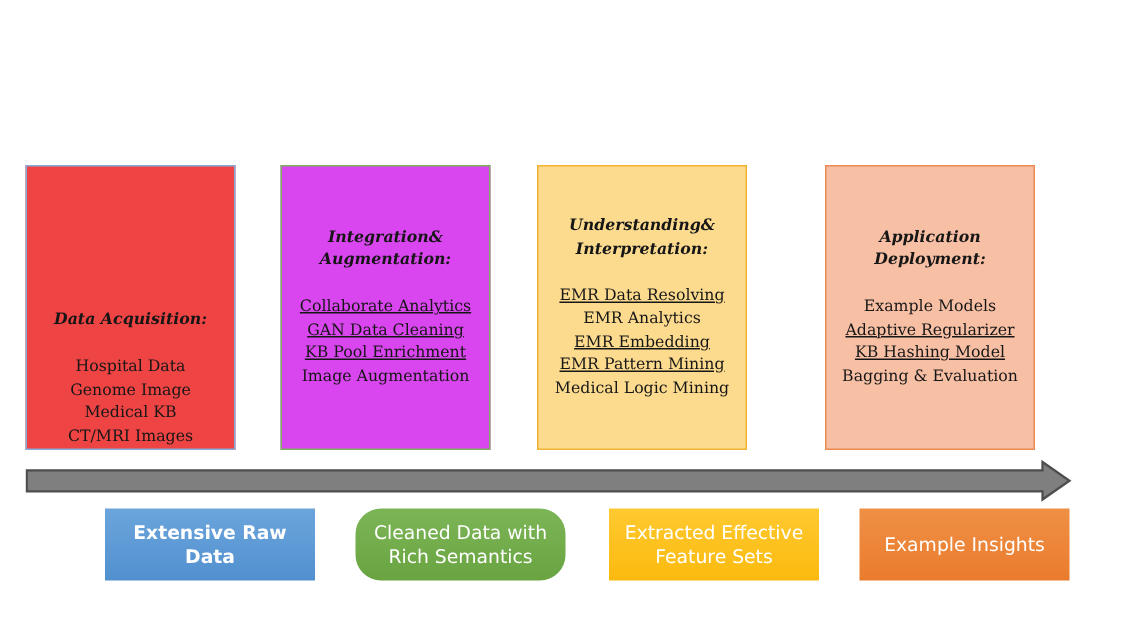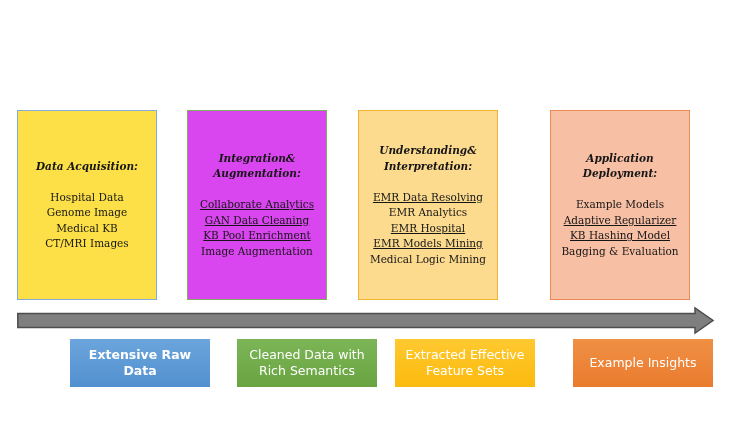--- a/index.html
+++ b/index.html
@@ -31,21 +31,21 @@
     padding: 0 5px;
   }
   .stage .title {
     font-weight: bold;
     font-style: italic;
     margin-bottom: 15.5px;
   }
   .stage .items div { white-space: nowrap; }
   .u { text-decoration: underline; }
 
-  .stage-0 { left: 17px;  background: #fde047; border-color: #85ABDB; }
+  .stage-0 { left: 17px;  background: #ef4444; border-color: #85ABDB; justify-content: flex-end; }
   .stage-1 { left: 187px; background: #d946ef; border-color: #7DB160; }
   .stage-2 { left: 358px; background: #FCDB8F; border-color: #F2B232; }
   .stage-3 { left: 538px; background: #F7BFA4; border-color: #EC8A54; margin-left: 12px; }
 
   
   .arrow-svg {
     position: absolute;
     left: 17px;
     top: 306px;
     width: 700px;
@@ -64,22 +64,22 @@
     justify-content: center;
     align-items: center;
     text-align: center;
     font-family: "DejaVu Sans", "Liberation Sans", sans-serif;
     font-size: 12.5px;
     line-height: 16px;
     color: #ffffff;
     padding: 0 6px;
   }
   .flabel-0 { left: 70px;  background: linear-gradient(#6CA5DC, #5190CF); font-weight: bold; }
-  .flabel-1 { left: 237px; background: linear-gradient(#7CB556, #69A441); }
-  .flabel-2 { left: 395px; background: linear-gradient(#FFC930, #FBBA0E); }
+  .flabel-1 { left: 237px; background: linear-gradient(#7CB556, #69A441); border-radius: 17px; }
+  .flabel-2 { left: 406px; background: linear-gradient(#FFC930, #FBBA0E); }
   .flabel-3 { left: 573px; background: linear-gradient(#EF9045, #EA7B2D); }
 </style>
 </head>
 <body>
 
 <div class="canvas">
 
   <section class="stage stage-0">
     <div class="title">Data Acquisition:</div>
     <div class="items">
@@ -98,22 +98,22 @@
       <div class="u">KB Pool Enrichment</div>
       <div>Image Augmentation</div>
     </div>
   </section>
 
   <section class="stage stage-2">
     <div class="title">Understanding&amp; Interpretation:</div>
     <div class="items">
       <div class="u">EMR Data Resolving</div>
       <div>EMR Analytics</div>
-      <div class="u">EMR Hospital</div>
-      <div class="u">EMR Models Mining</div>
+      <div class="u">EMR Embedding</div>
+      <div class="u">EMR Pattern Mining</div>
       <div>Medical Logic Mining</div>
     </div>
   </section>
 
   <section class="stage stage-3">
     <div class="title">Application Deployment:</div>
     <div class="items">
       <div>Example Models</div>
       <div class="u">Adaptive Regularizer</div>
       <div class="u">KB Hashing Model</div>

